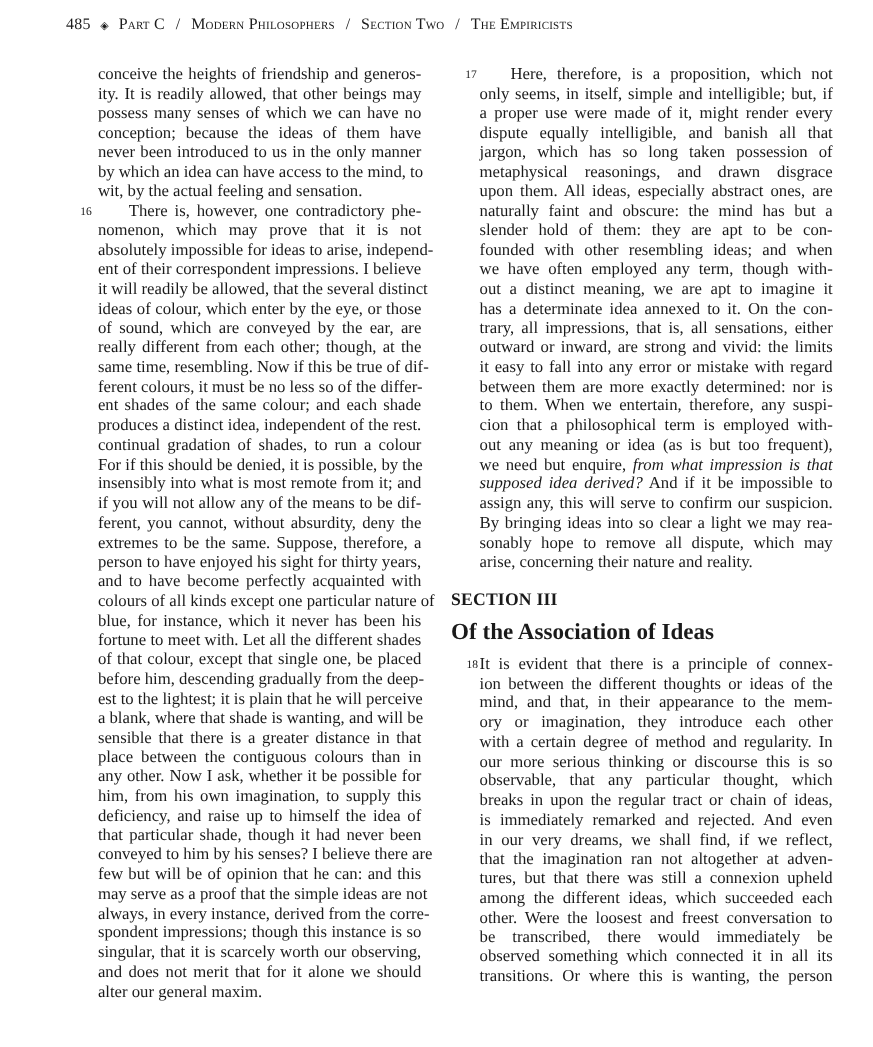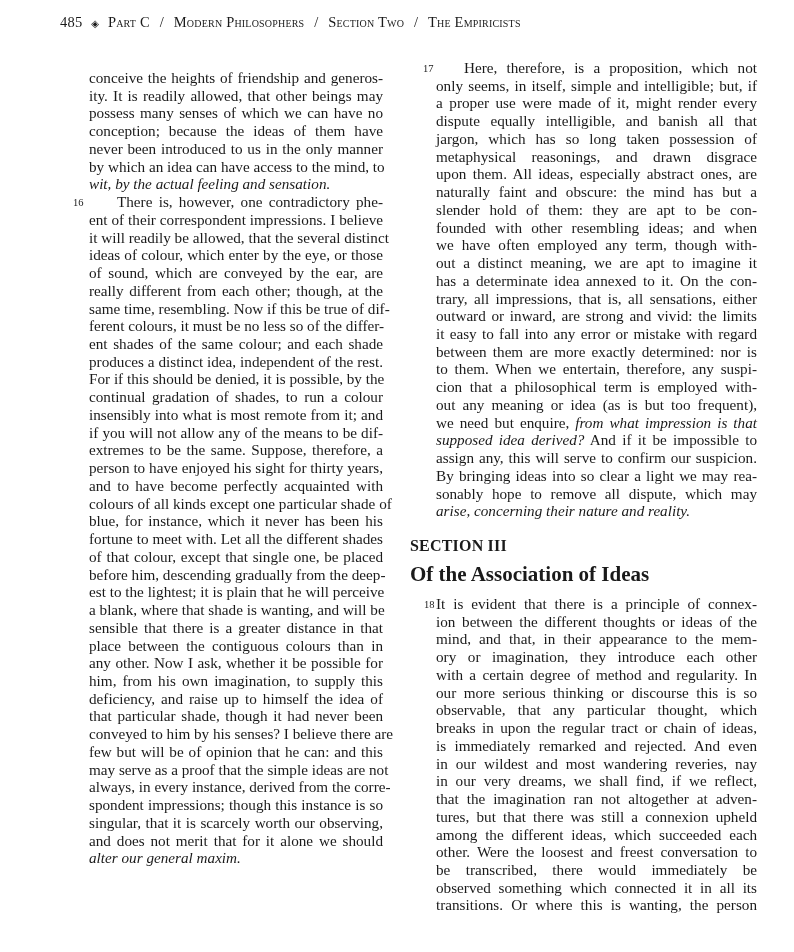--- a/index.html
+++ b/index.html
@@ -2,25 +2,25 @@
 <html><head>
 <meta charset="utf-8">
 <style>
   html, body { margin:0; padding:0; background:#ffffff; }
   body { width:794px; height:952px; position:relative; overflow:hidden;
          font-family:"Liberation Serif","DejaVu Serif",serif; color:#1a1a1a; }
   .running-head { position:absolute; left:60px; top:14px; font-size:14.5px; letter-spacing:0.2px; white-space:nowrap; }
   .running-head .sc { font-variant:small-caps; }
   .running-head .sep { margin:0 6px; }
   .col { position:absolute; top:59px; }
-  .col-left { left:89px; width:294px;margin-top:10px; }
+  .col-left { left:89px; width:294px; }
   .col-right { left:436px; width:321px; }
   .line { display:block; height:17.74px; line-height:17.74px; font-size:15.2px;
           text-align:justify; text-align-last:justify; white-space:nowrap; overflow:visible; position:relative; }
-  .line.last { text-align-last:left;font-style:italic; }
+  .line.last { text-align-last:left; }
   .line.indent { padding-left:28px; }
   .pnum { position:absolute; font-size:10.5px; top:1px; }
   .col-left .pnum { left:-16px; }
   .col-right .pnum { left:-13px; }
   .pnum18 { position:absolute; left:-12px; font-size:10.5px; top:1px; }
   .line .it { font-style:italic; }
   .section-label { position:absolute; left:410px; top:537px; font-size:16px; font-weight:bold; letter-spacing:0.2px; }
   .section-title { position:absolute; left:410px; top:562px; font-size:21px; font-weight:bold; }
   .p18 { position:absolute; left:436px; top:595px; width:321px; }
 </style>
@@ -44,37 +44,40 @@
       <span class="line">conceive the heights of friendship and generos-</span>
       <span class="line">ity. It is readily allowed, that other beings may</span>
       <span class="line">possess many senses of which we can have no</span>
       <span class="line">conception; because the ideas of them have</span>
       <span class="line">never been introduced to us in the only manner</span>
       <span class="line">by which an idea can have access to the mind, to</span>
       <span class="line last">wit, by the actual feeling and sensation.</span>
     </div>
   <div id="p16">
       <span class="line indent">There is, however, one contradictory phe-<span class="pnum">16</span></span>
+      <span class="line">nomenon, which may prove that it is not</span>
+      <span class="line">absolutely impossible for ideas to arise, independ-</span>
       <span class="line">ent of their correspondent impressions. I believe</span>
       <span class="line">it will readily be allowed, that the several distinct</span>
       <span class="line">ideas of colour, which enter by the eye, or those</span>
       <span class="line">of sound, which are conveyed by the ear, are</span>
       <span class="line">really different from each other; though, at the</span>
       <span class="line">same time, resembling. Now if this be true of dif-</span>
       <span class="line">ferent colours, it must be no less so of the differ-</span>
       <span class="line">ent shades of the same colour; and each shade</span>
       <span class="line">produces a distinct idea, independent of the rest.</span>
+      <span class="line">continual gradation of shades, to run a colour</span>
       <span class="line">For if this should be denied, it is possible, by the</span>
-      <span class="line">continual gradation of shades, to run a colour</span>
       <span class="line">insensibly into what is most remote from it; and</span>
       <span class="line">if you will not allow any of the means to be dif-</span>
+      <span class="line">ferent, you cannot, without absurdity, deny the</span>
       <span class="line">extremes to be the same. Suppose, therefore, a</span>
       <span class="line">person to have enjoyed his sight for thirty years,</span>
       <span class="line">and to have become perfectly acquainted with</span>
-      <span class="line">colours of all kinds except one particular shade of</span>
+      <span class="line">colours of all kinds except one particular nature of</span>
       <span class="line">blue, for instance, which it never has been his</span>
       <span class="line">fortune to meet with. Let all the different shades</span>
       <span class="line">of that colour, except that single one, be placed</span>
       <span class="line">before him, descending gradually from the deep-</span>
       <span class="line">est to the lightest; it is plain that he will perceive</span>
       <span class="line">a blank, where that shade is wanting, and will be</span>
       <span class="line">sensible that there is a greater distance in that</span>
       <span class="line">place between the contiguous colours than in</span>
       <span class="line">any other. Now I ask, whether it be possible for</span>
       <span class="line">him, from his own imagination, to supply this</span>
@@ -128,21 +131,20 @@
 <div class="p18" id="p18">
     <span class="line">It is evident that there is a principle of connex-<span class="pnum18">18</span></span>
     <span class="line">ion between the different thoughts or ideas of the</span>
     <span class="line">mind, and that, in their appearance to the mem-</span>
     <span class="line">ory or imagination, they introduce each other</span>
     <span class="line">with a certain degree of method and regularity. In</span>
     <span class="line">our more serious thinking or discourse this is so</span>
     <span class="line">observable, that any particular thought, which</span>
     <span class="line">breaks in upon the regular tract or chain of ideas,</span>
     <span class="line">is immediately remarked and rejected. And even</span>
-    <span class="line">in our wildest and most wandering reveries, nay</span>
     <span class="line">in our very dreams, we shall find, if we reflect,</span>
     <span class="line">that the imagination ran not altogether at adven-</span>
     <span class="line">tures, but that there was still a connexion upheld</span>
     <span class="line">among the different ideas, which succeeded each</span>
     <span class="line">other. Were the loosest and freest conversation to</span>
     <span class="line">be transcribed, there would immediately be</span>
     <span class="line">observed something which connected it in all its</span>
     <span class="line">transitions. Or where this is wanting, the person</span>
   </div>
 

